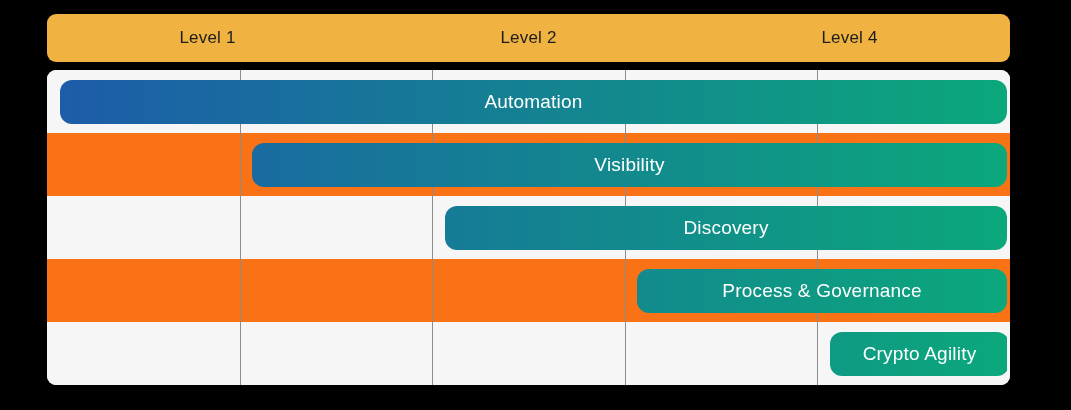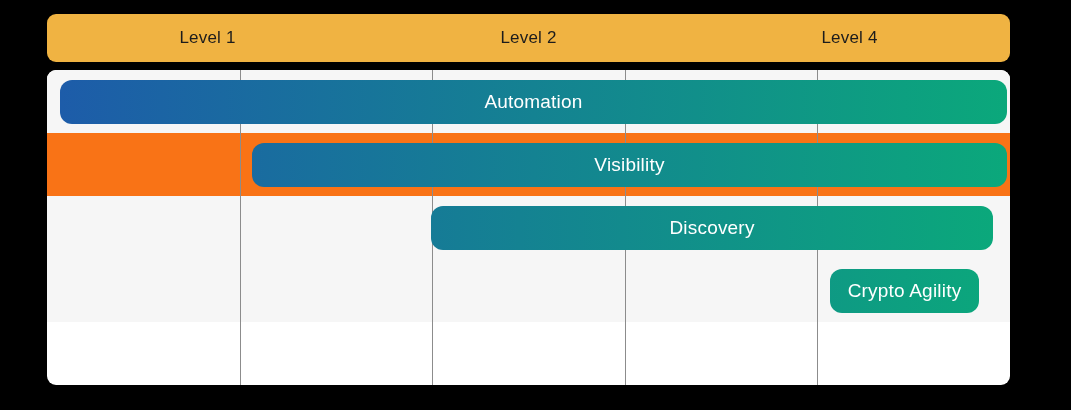--- a/index.html
+++ b/index.html
@@ -92,28 +92,33 @@
       </div>
     </div>
 
     <div class="row">
       <div class="bar" style="left:205px; width:755px; --gx:-192px">
         <span class="bar-label">Visibility</span>
       </div>
     </div>
 
     <div class="row alt">
-      <div class="bar" style="left:384px; width:562px; --gx:-385px">
+      <div class="bar" style="left:398px; width:562px; --gx:-385px">
         <span class="bar-label">Discovery</span>
       </div>
     </div>
 
+    <div class="row">
+      <div class="bar" style="left:590px; width:370px; --gx:-577px">
+        <span class="bar-label">Process &amp; Governance</span>
+      </div>
+    </div>
 
     <div class="row alt">
-      <div class="bar" style="left:783px; width:149px; --gx:-770px">
+      <div class="bar" style="left:783px; width:179px; --gx:-770px">
         <span class="bar-label">Crypto Agility</span>
       </div>
     </div>
 
     <div class="gridline" style="left:20%"></div>
     <div class="gridline" style="left:40%"></div>
     <div class="gridline" style="left:60%"></div>
     <div class="gridline" style="left:80%"></div>
 
   </div>

